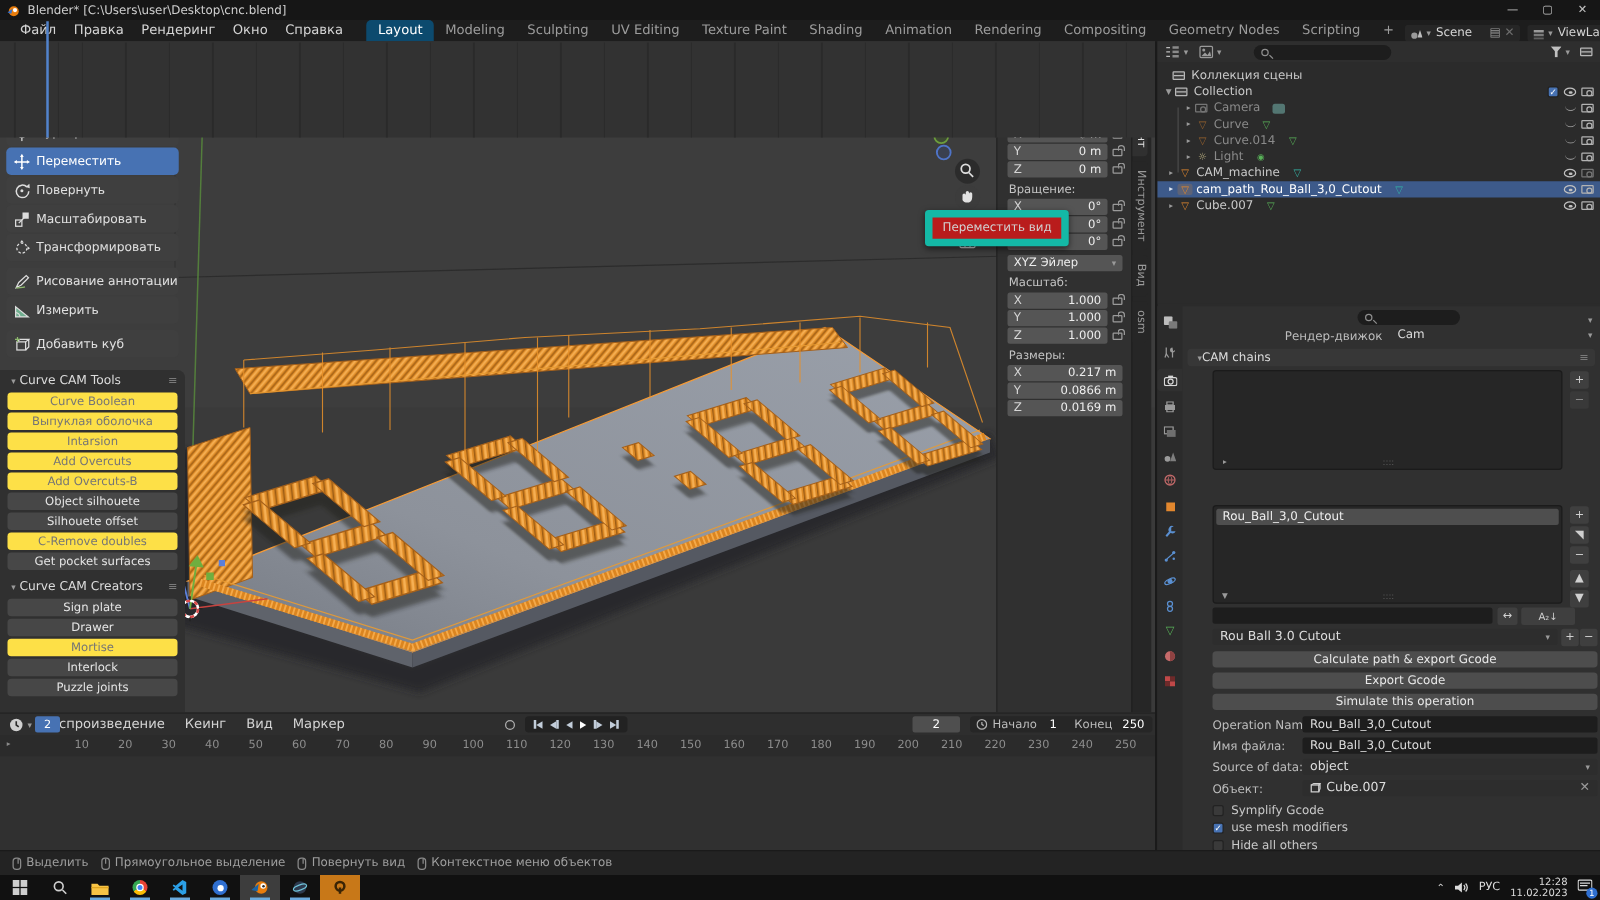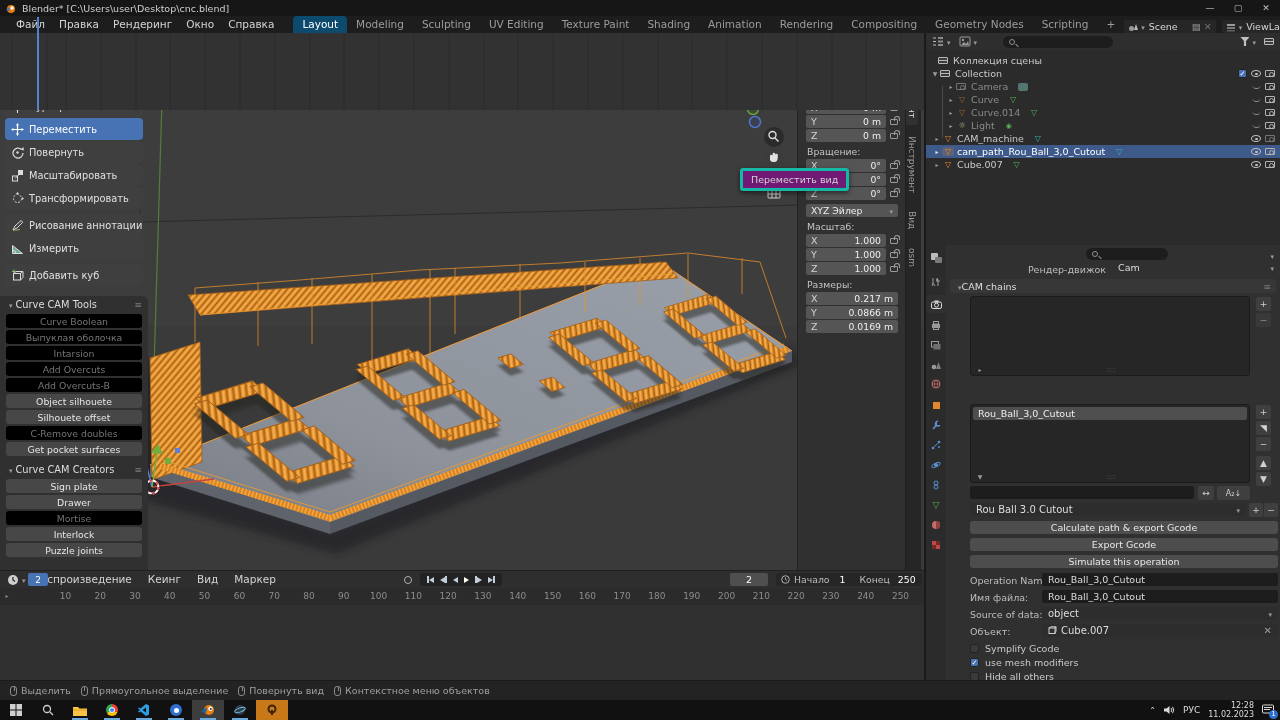--- a/index.html
+++ b/index.html
@@ -29,21 +29,21 @@
 #vp-text .l2{color:#9d9d9d}
 
 .toolbtn{position:absolute;left:5px;width:138px;height:22px;background:#3f3f3f;border-radius:4px;display:flex;align-items:center;color:#e0e0e0;font-size:9.8px}
 .toolbtn.active{background:#4772b3;color:#fff}
 .toolbtn .ticon{width:24px;display:flex;justify-content:center}
 
 #cam-panels{left:0;top:230px;width:148px;height:274px;background:#303030;border-radius:0 6px 0 0;overflow:hidden}
 .phead{display:flex;align-items:center;justify-content:space-between;padding:0 6px;height:16px;color:#dcdcdc;font-size:9.8px}
 .phead .cv::after{margin-right:3px}
 .cbtn{margin:2px 6px;height:14px;background:#474747;border-radius:3px;display:flex;align-items:center;justify-content:center;font-size:9.3px;color:#e6e6e6}
-.cbtn.disabled{background:#000000;color:#757575}
+.cbtn.disabled{background:#fde047;color:#757575}
 
 #npanel{left:797px;top:0;width:108px;height:504px;background:#303030;border-left:1px solid #232323;font-size:9.5px}
 .np-label{color:#c4c4c4;margin:4px 0 2px 9px;font-size:9.3px}
 .nrow{display:flex;align-items:center;margin:1px 0 0 8px}
 .nfield{display:flex;align-items:center;background:#555;border-radius:2px;height:13px;width:80px;padding:0 5px;color:#eee}
 .nfield.wide{width:92px}
 .nfield .ax{width:10px;color:#d5d5d5}
 .nfield .val{flex:1;text-align:right;font-size:9.3px}
 .lock{position:relative;width:8px;height:6px;border:1px solid #9a9a9a;border-radius:1px;margin-left:4px}
 .lock::before{content:"";position:absolute;top:-4px;left:3px;width:4px;height:4px;border:1px solid #9a9a9a;border-bottom:none;border-radius:3px 3px 0 0}
@@ -703,21 +703,21 @@
           </div>
         </div>
     </div>
     <div id="nptabs" class="ab">
       <span class="vtab active">Элемент</span>
       <span class="vtab">Инструмент</span>
       <span class="vtab">Вид</span>
       <span class="vtab">osm</span>
     </div>
 
-    <div class="ab" style="left:740px;top:102px;background:#701a75;border:3px solid #14b8a6;border-radius:3px;padding:3px 8px;font-size:9.5px;color:#d2d2d2;box-shadow:0 2px 5px #0008;z-index:5">
+    <div class="ab" style="left:740px;top:102px;background:#b91c1c;border:6px solid #14b8a6;border-radius:3px;padding:3px 8px;font-size:9.5px;color:#d2d2d2;box-shadow:0 2px 5px #0008;z-index:5">
       <span>Переместить вид</span>
     </div>
   </div>
 
   <div id="rightcol" class="ab">
     <div id="outliner-header">
       <svg width="12" height="11" style="margin-left:6px">
           <path d="M1 2 H4 M1 5.5 H4 M1 9 H4" stroke="#bdbdbd"></path>
           <rect x="6" y="1" width="5" height="2" fill="#8a8a8a"></rect>
           <rect x="6" y="4.5" width="5" height="2" fill="#8a8a8a"></rect>
@@ -959,21 +959,21 @@
           <span style="position:absolute;left:135px;bottom:1px;color:#5f5f5f;font-size:7px">::::</span>
         </div>
         <div class="sidebtn" style="left:310px;top:160px">+</div>
         <div class="sidebtn" style="left:310px;top:176px">◥</div>
         <div class="sidebtn" style="left:310px;top:192px">−</div>
         <div class="sidebtn" style="left:310px;top:211px">▲</div>
         <div class="sidebtn" style="left:310px;top:227px">▼</div>
 
         <div class="darkfield" style="left:24px;top:241px;width:224px"></div>
         <div class="sidebtn" style="left:252px;top:241px;width:16px">↔</div>
-        <div class="sidebtn" style="left:271px;top:241px;width:33px;font-size:8px">A₂↓</div>
+        <div class="sidebtn" style="left:271px;top:241px;width:43px;font-size:8px">A₂↓</div>
 
         <div class="ddfield" style="left:24px;top:258px;width:276px">
           <span>Rou Ball 3.0 Cutout</span>
             <span class="cv" style="margin-left:auto"></span>
         </div>
         <div class="sidebtn" style="left:303px;top:258px;width:14px">+</div>
         <div class="sidebtn" style="left:318px;top:258px;width:14px">−</div>
 
         <div class="bigbtn" style="left:24px;top:293px;width:308px">
             <span>Export Gcode</span>

